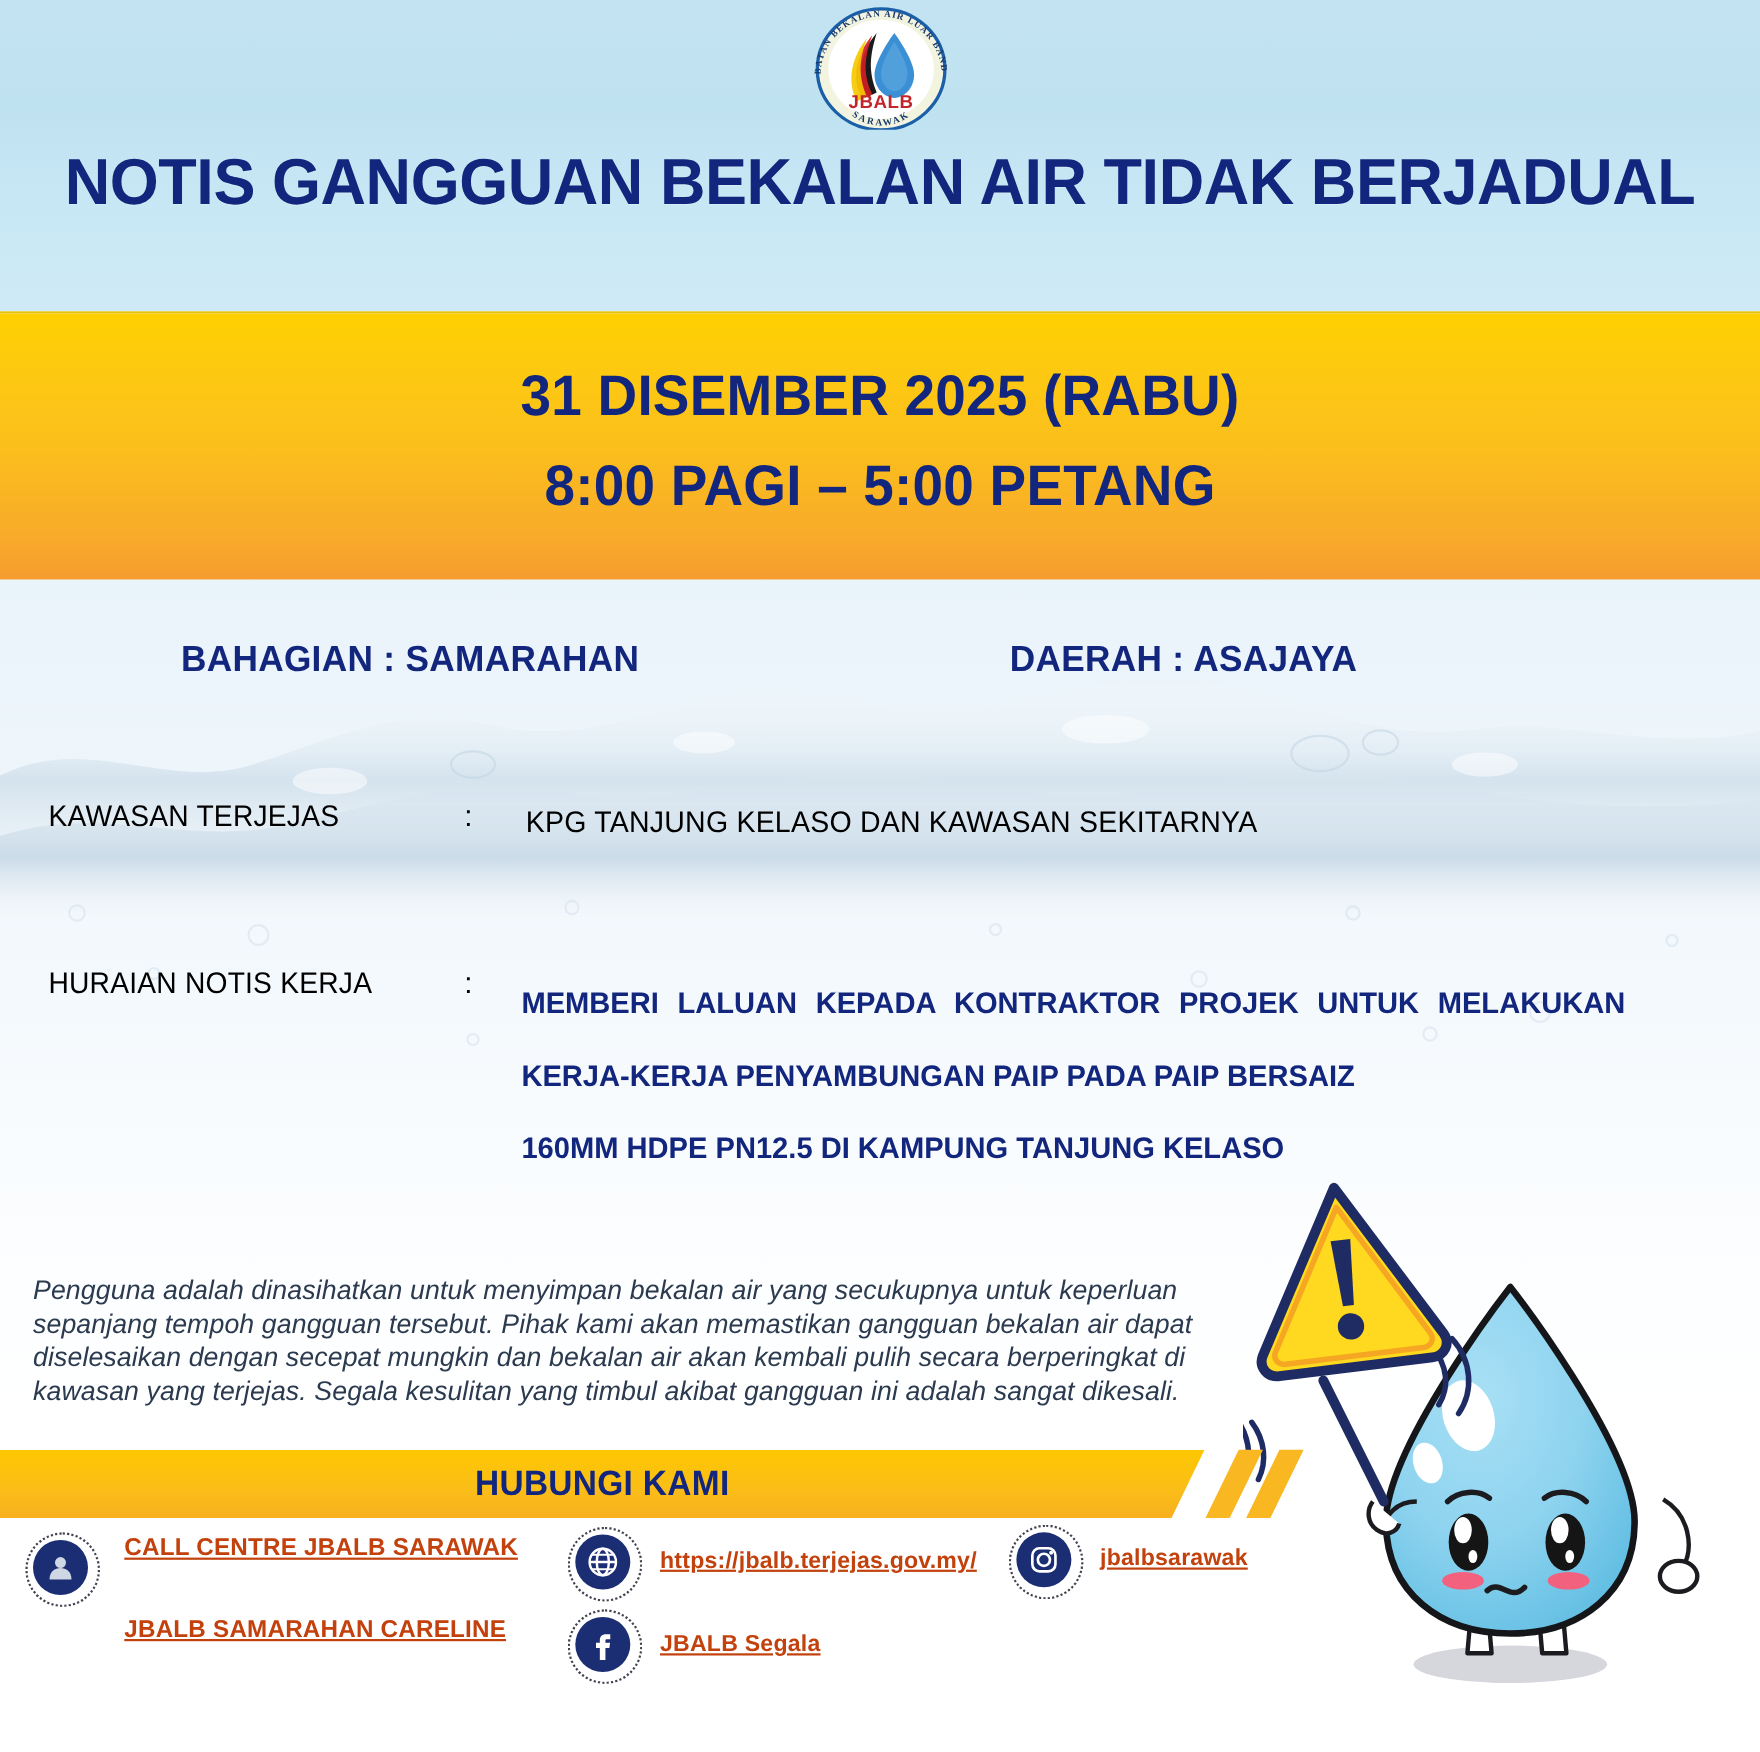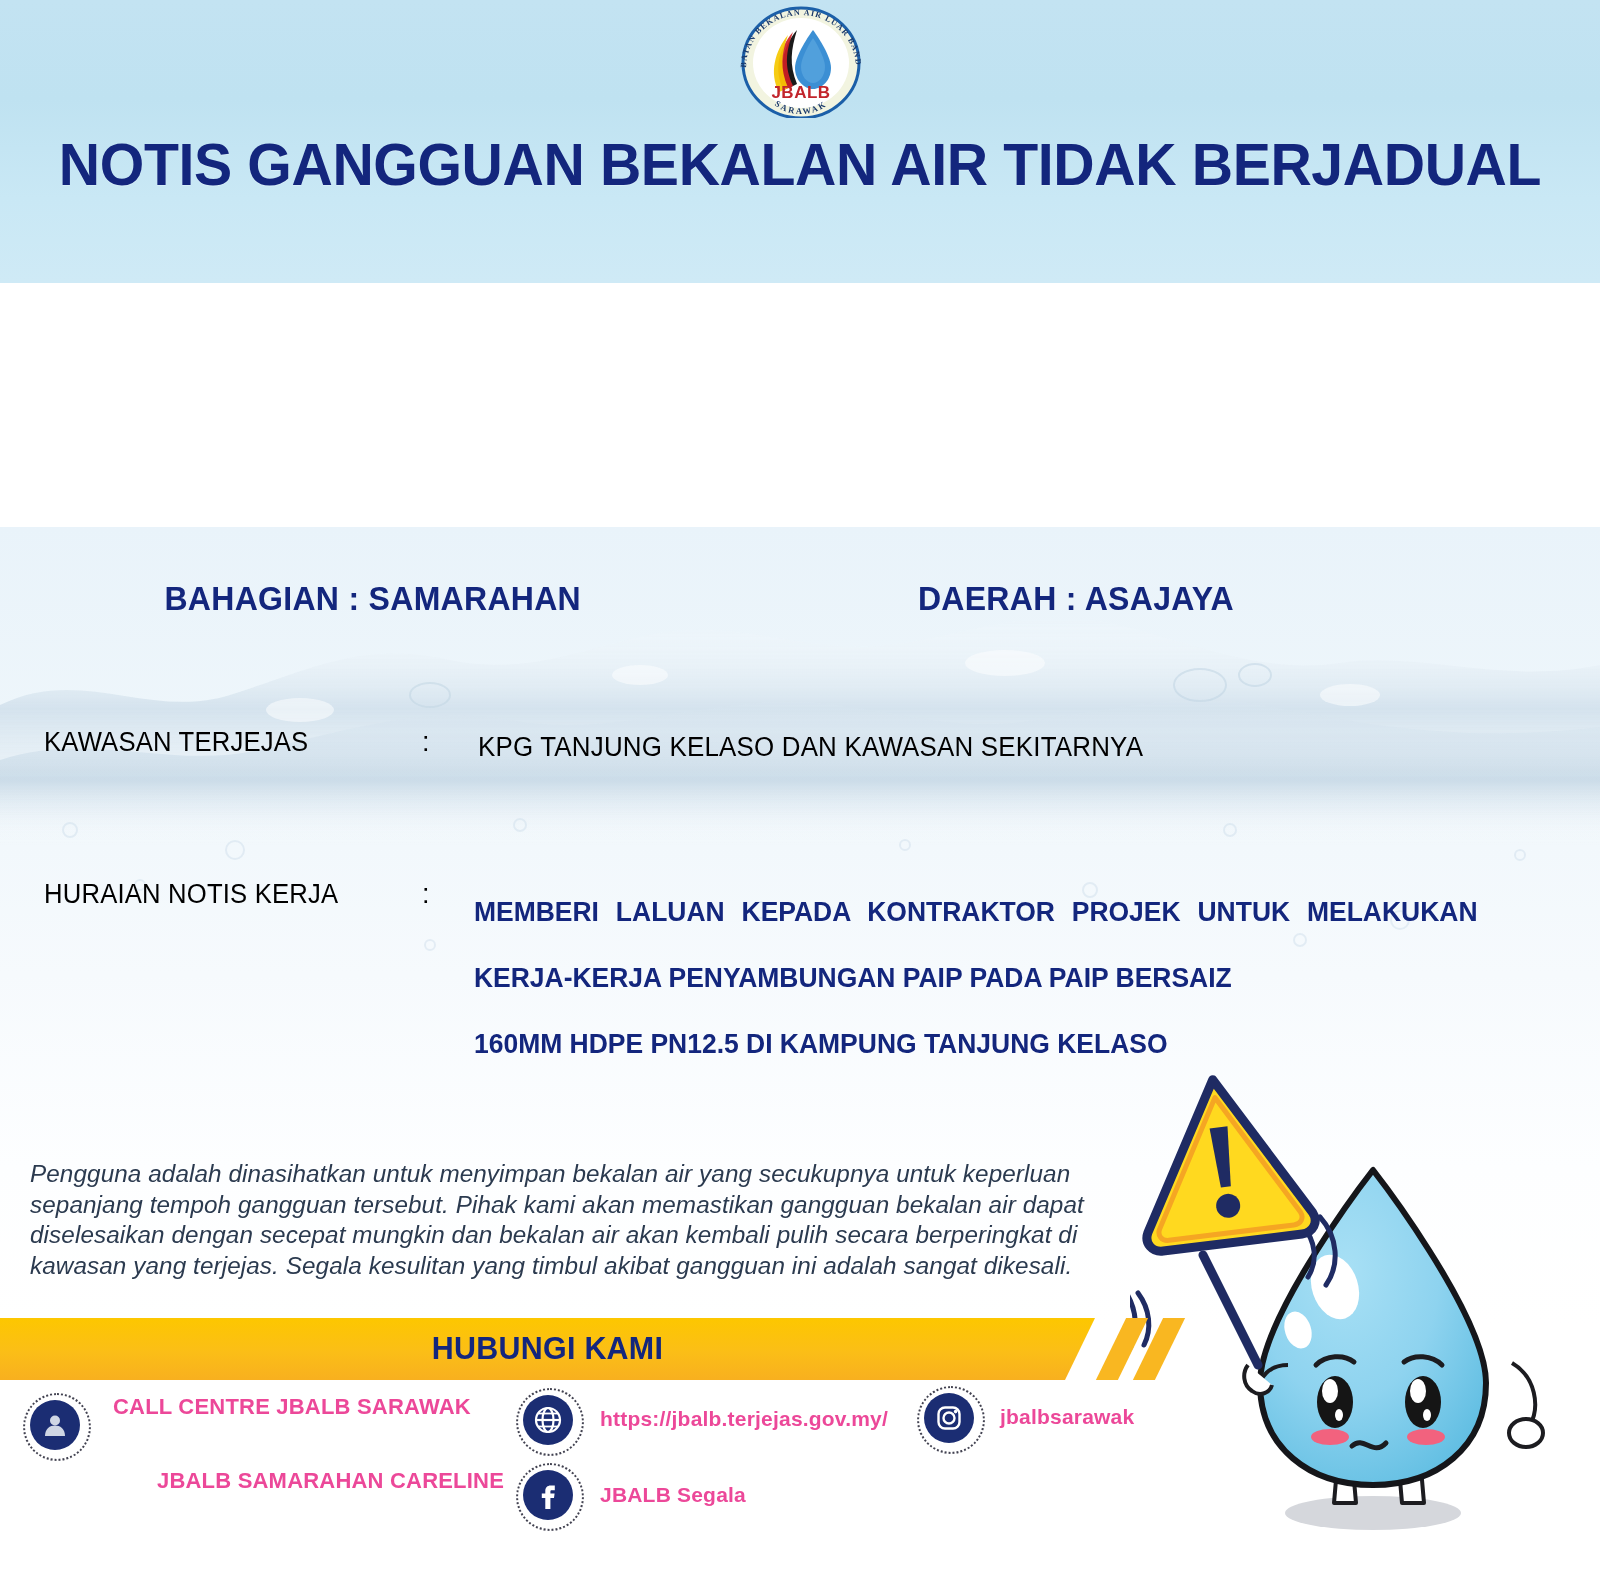--- a/index.html
+++ b/index.html
@@ -198,31 +198,32 @@
     content: "";
     position: absolute;
     left: -7px; top: -7px;
     width: 64px; height: 64px;
     border-radius: 50%;
     border: 2px dotted #223;
     opacity: 0.85;
   }
   .c-text {
     position: absolute;
-    color: #ec4899;
+    color: #c2410c;
     font-weight: 700;
     font-size: 22px;
     line-height: 30px;
     letter-spacing: 0.2px;
+    text-decoration: underline;
   }
   .c-text .num { font-weight: 700; }
 
   #icon-phone { left: 30px; top: 1400px; }
   #text-callcentre { left: 113px; top: 1392px; }
-  #text-careline { left: 113px; top: 1466px; margin-left: 44px; }
+  #text-careline { left: 113px; top: 1466px; }
 
   #icon-web { left: 523px; top: 1395px; }
   #text-web { left: 600px; top: 1404px; font-size: 21px; }
   #icon-fb { left: 523px; top: 1470px; }
   #text-fb { left: 600px; top: 1480px; font-size: 21px; }
 
   #icon-ig { left: 924px; top: 1393px; }
   #text-ig { left: 1000px; top: 1402px; font-size: 21px; }
 
   
@@ -255,20 +256,24 @@
       </text>
       <text font-size="8.6" font-weight="bold" fill="#1b3a6b" font-family="'Liberation Serif',serif" letter-spacing="2">
         <textPath href="#arcBot" startOffset="50%" text-anchor="middle">SARAWAK</textPath>
       </text>
       <text x="74" y="92" text-anchor="middle" font-size="17" font-weight="bold" fill="#c2252c" font-family="'Liberation Sans',sans-serif" letter-spacing="0.5">JBALB</text>
     </svg>
   </div>
 
   <div class="page-title">NOTIS GANGGUAN BEKALAN AIR TIDAK BERJADUAL</div>
 
+  <div class="orange-band">
+    <div class="date-line">31 DISEMBER 2025 (RABU)</div>
+    <div class="time-line">8:00 PAGI – 5:00 PETANG</div>
+  </div>
 
   <div class="body-area"></div>
 
   <svg class="water-photo" viewBox="0 0 1600 300" preserveAspectRatio="none">
     <defs>
       <linearGradient id="wg" x1="0" y1="0" x2="0" y2="1">
         <stop offset="0%" stop-color="#ffffff" stop-opacity="0"></stop>
         <stop offset="40%" stop-color="#c6d8e6" stop-opacity="0.75"></stop>
         <stop offset="100%" stop-color="#ffffff" stop-opacity="0"></stop>
       </linearGradient>

